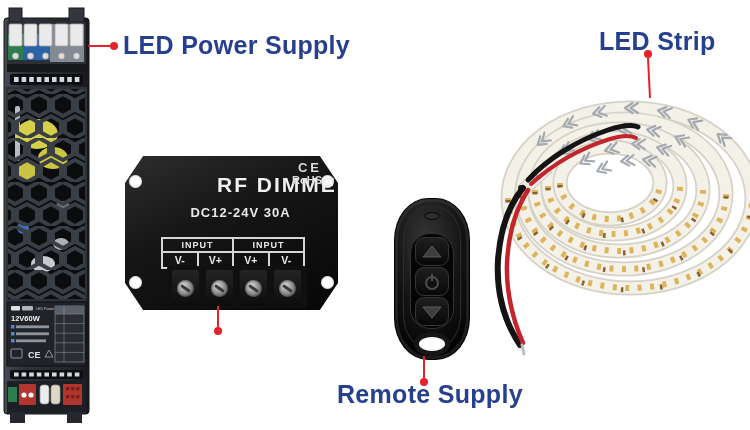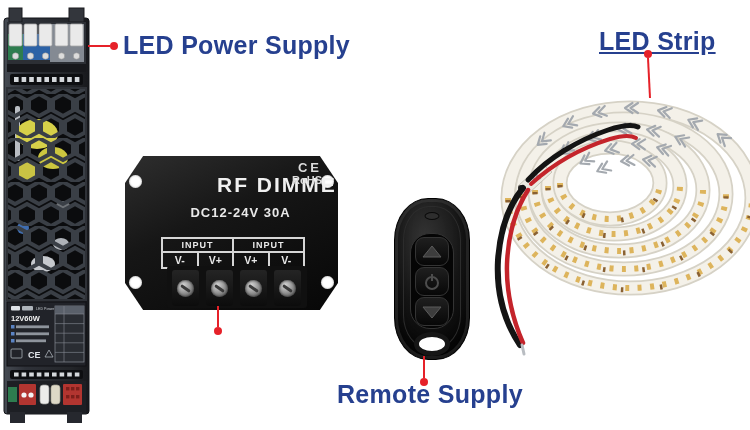--- a/index.html
+++ b/index.html
@@ -336,21 +336,21 @@
     <g fill="none" stroke-linecap="round">
       <path d="M50,92 C70,70 100,52 130,42 C145,37 154,36 160,39" stroke="#141414" stroke-width="5"></path>
       <path d="M53,96 C75,76 103,60 132,51 C145,47 153,47 158,50" stroke="#c4242b" stroke-width="4"></path>
       <path d="M45,100 C30,118 22,145 20,172 C18,208 28,236 42,257" stroke="#141414" stroke-width="6"></path>
       <path d="M50,102 C36,124 30,150 29,176 C28,208 36,234 45,255" stroke="#c4242b" stroke-width="4.5"></path>
       <path d="M44,257 L46,266" stroke="#b9bdc2" stroke-width="3"></path>
     </g>
   </svg>
 
   <div class="calabel" style="left:123px;top:31px;">LED Power Supply</div>
-  <div class="calabel" style="left:599px;top:27px;text-decoration:underline;">LED Strip</div>
+  <div class="calabel" style="left:599px;top:27px;">LED Strip</div>
   <div class="calabel" style="left:337px;top:380px;">Remote Supply</div>
 
   <svg class="overlay" viewBox="0 0 750 430">
     <g stroke="#e62129" stroke-width="2" fill="#e62129">
       <line x1="88" y1="46" x2="110" y2="46"></line>
       <circle cx="114" cy="46" r="4" stroke="none"></circle>
       <line x1="218" y1="306" x2="218" y2="327"></line>
       <circle cx="218" cy="331" r="4" stroke="none"></circle>
       <line x1="424" y1="356" x2="424" y2="378"></line>
       <circle cx="424" cy="382" r="4" stroke="none"></circle>

